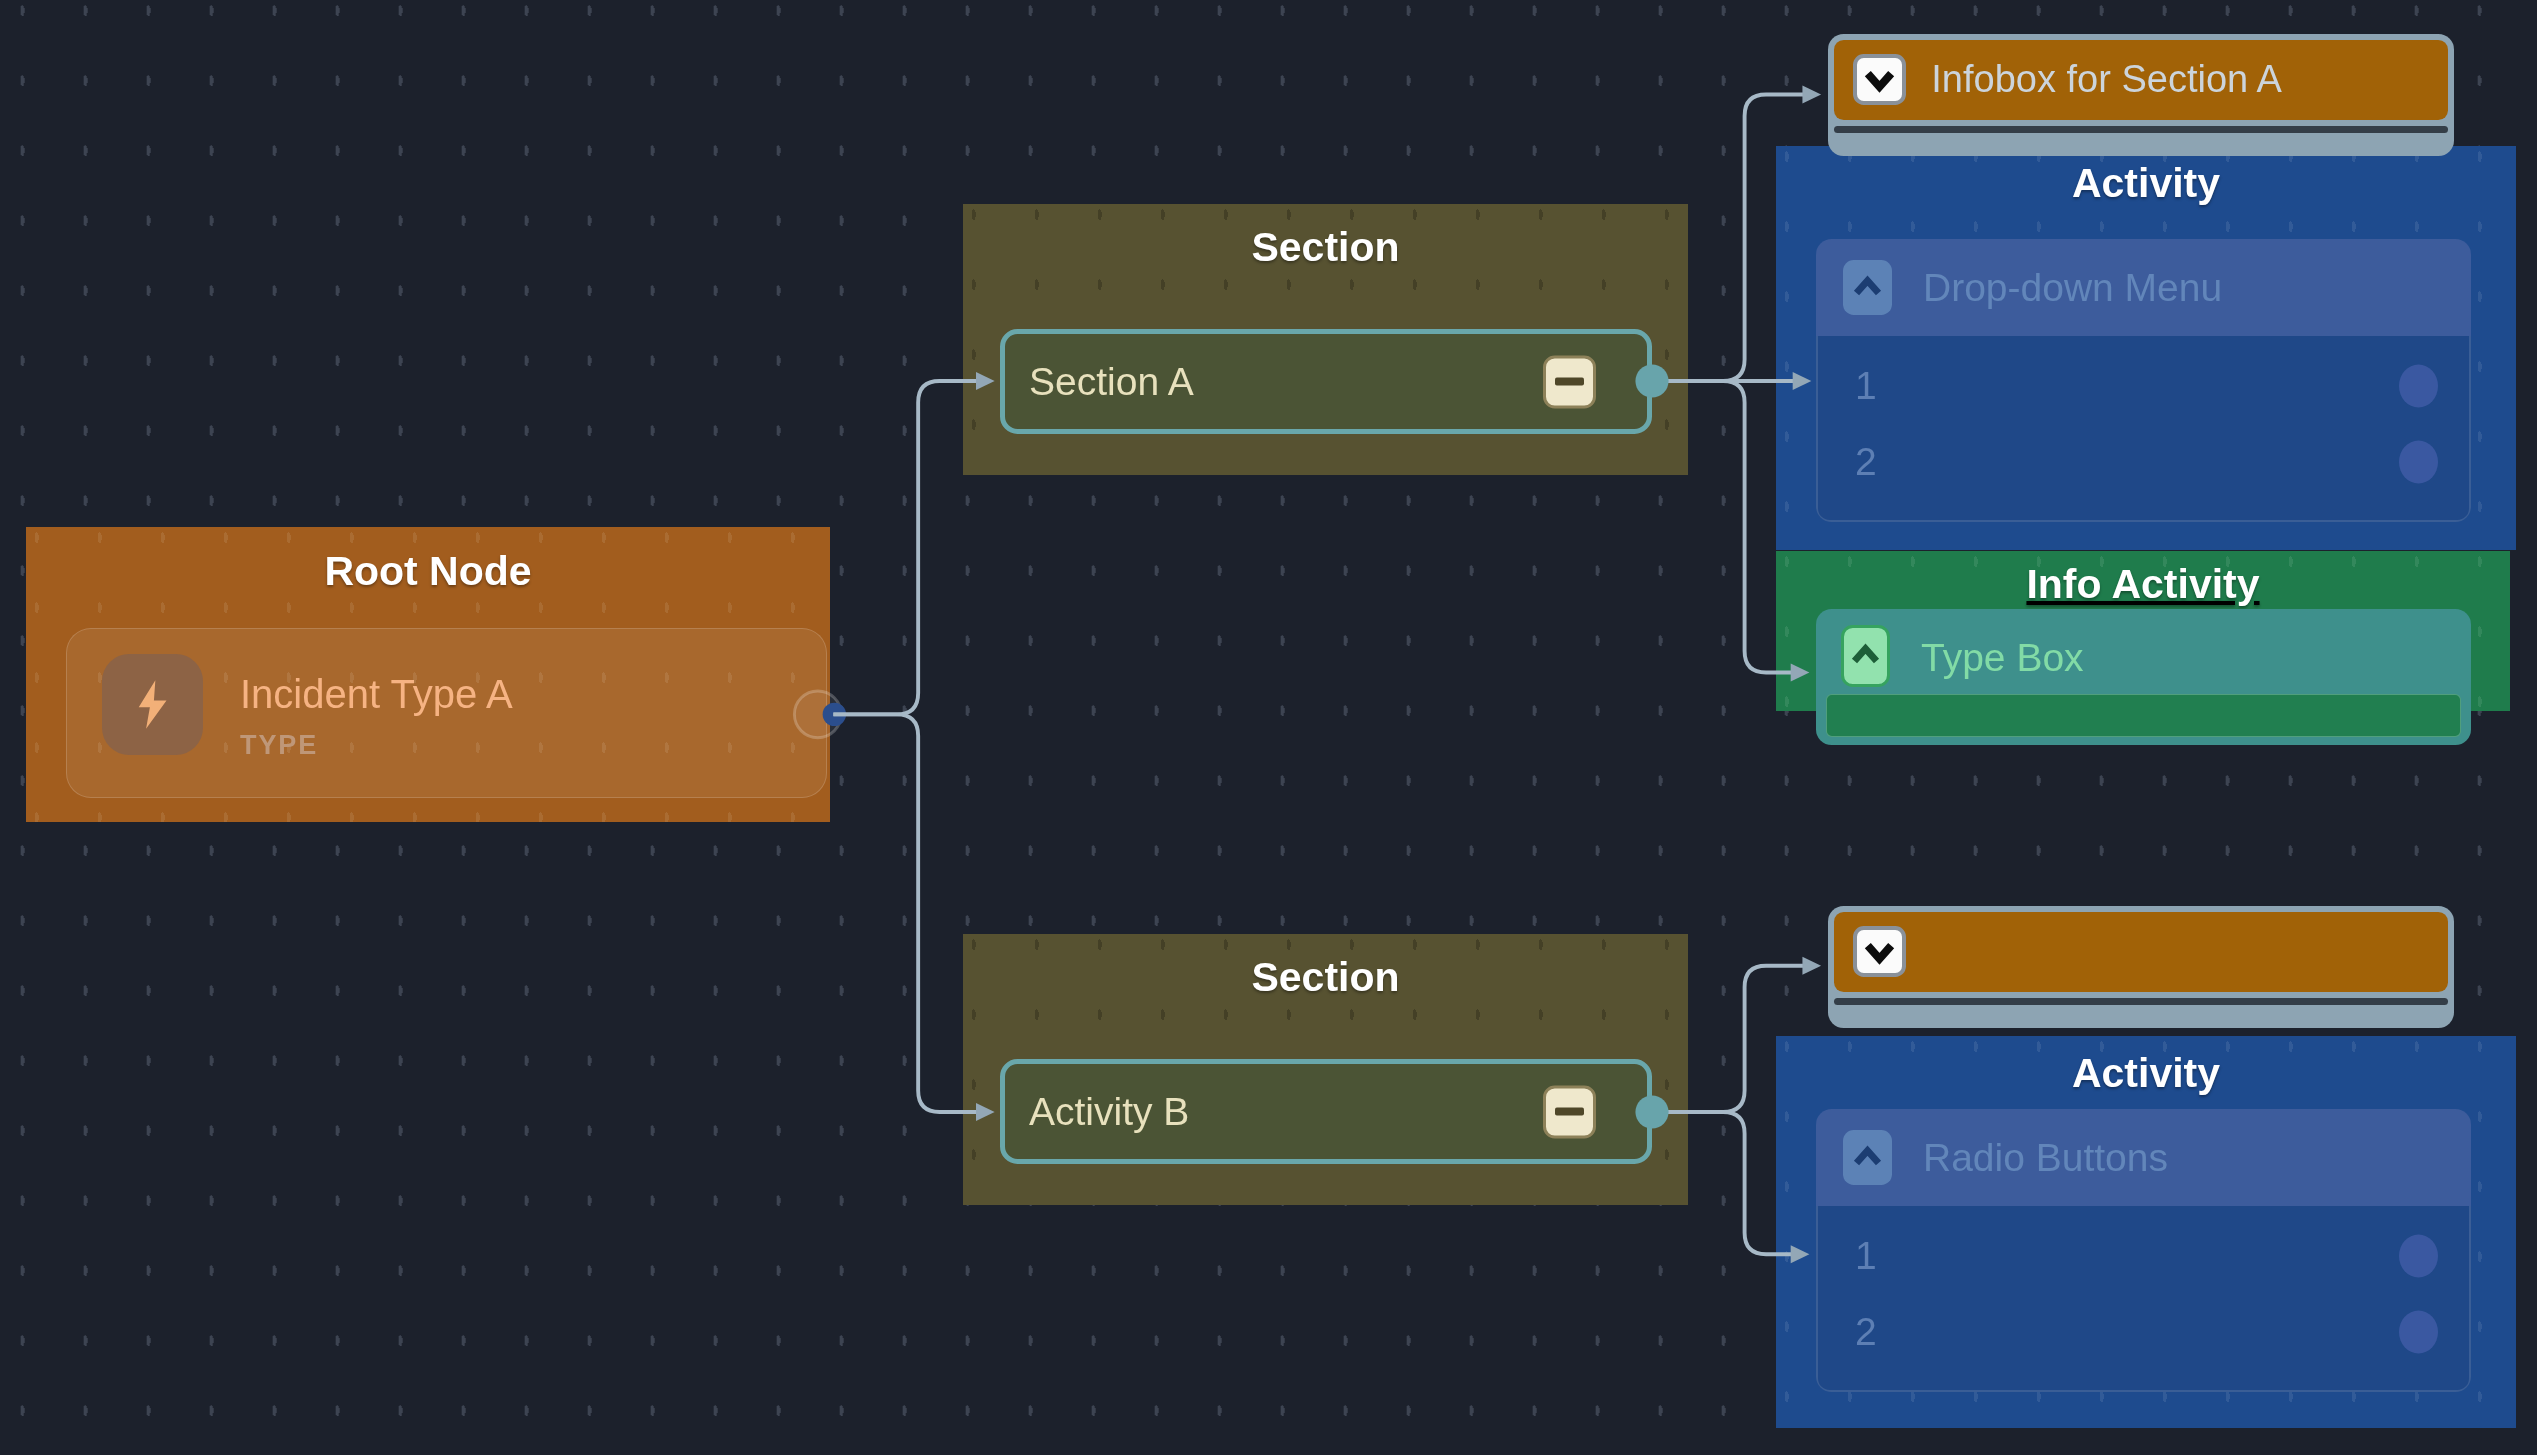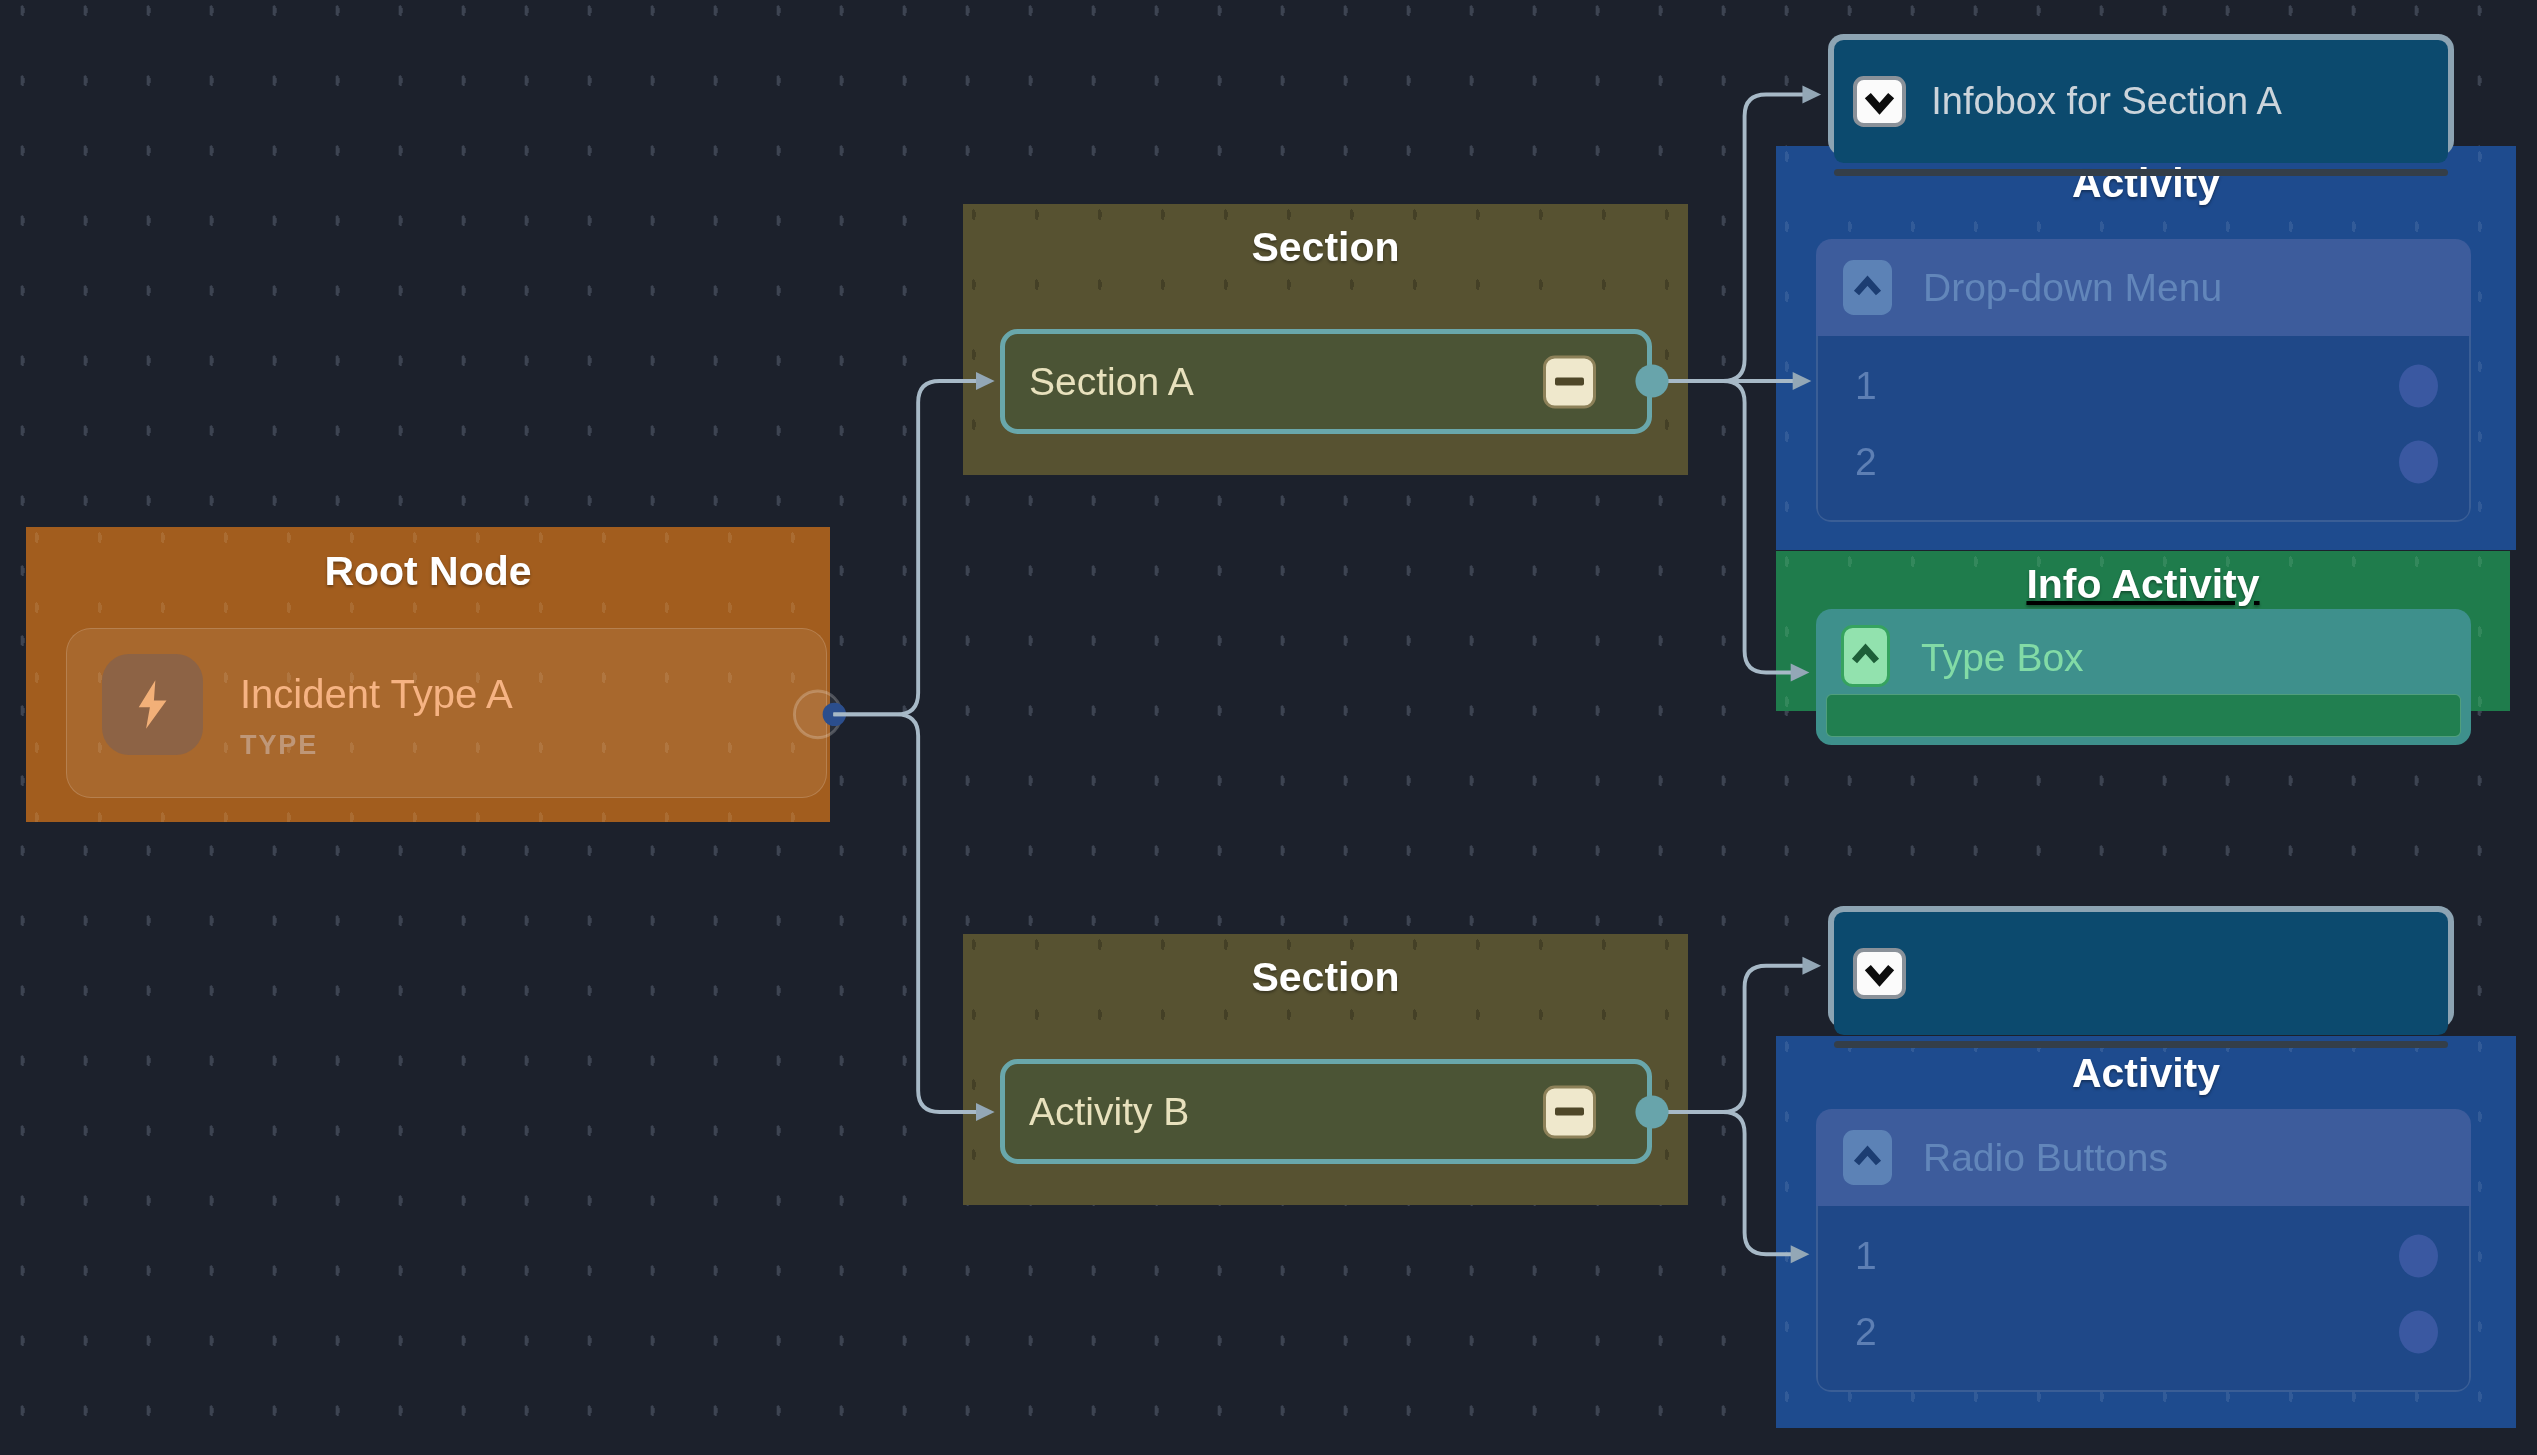--- a/index.html
+++ b/index.html
@@ -52,21 +52,21 @@
     background:#efe8cc;border:3.9px solid #8d8159;
     display:flex;align-items:center;justify-content:center;cursor:pointer;
   }
   .remove-bar{width:29px;height:8.8px;background:#4f4728;border-radius:1.9px;}
 
   
   .infobox{width:626px;height:122px;background:#8da4b3;border-radius:15.6px;padding:5.8px;box-sizing:border-box;}
   .infobox-a{left:1828px;top:34px;}
   .infobox-b{left:1828px;top:906px;}
   .infobox-main{
-    height:123px;background:#0c4a6e;border-radius:9.7px;
+    height:80px;background:#a16207;border-radius:9.7px;
     display:flex;align-items:center;
   }
   .infobox-strip{height:7.8px;margin-top:5.8px;background:#343e48;border-radius:3.9px;}
   .checkbox-icon{
     width:53px;height:51px;margin-left:19.5px;box-sizing:border-box;
     background:#fbfbfb;border:4.9px solid #8a9199;border-radius:10.7px;
     display:flex;align-items:center;justify-content:center;
   }
   .infobox-label{margin-left:25px;font-size:38px;color:#ccd4db;}
 

